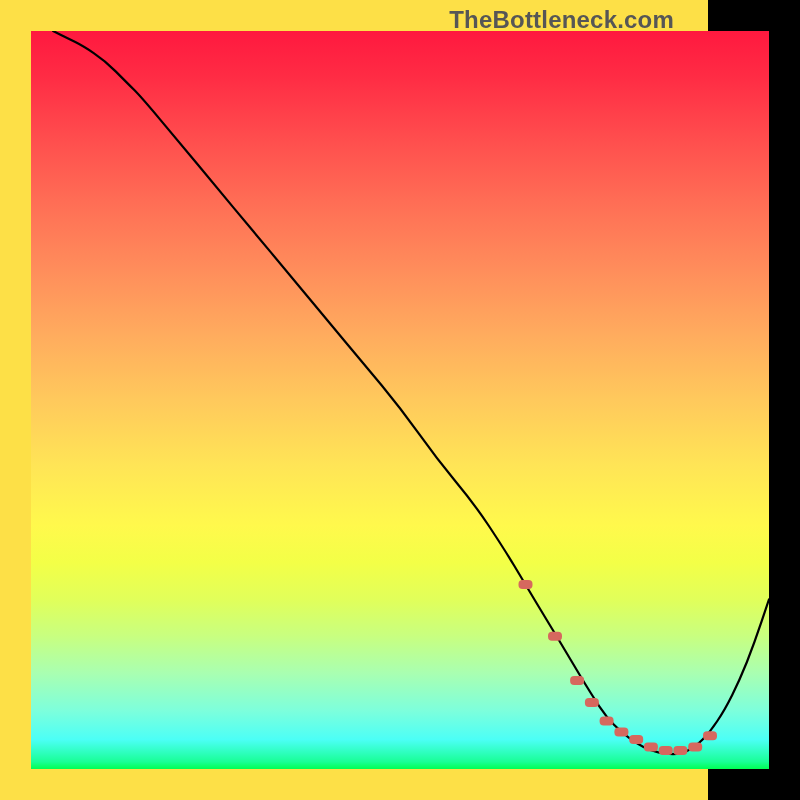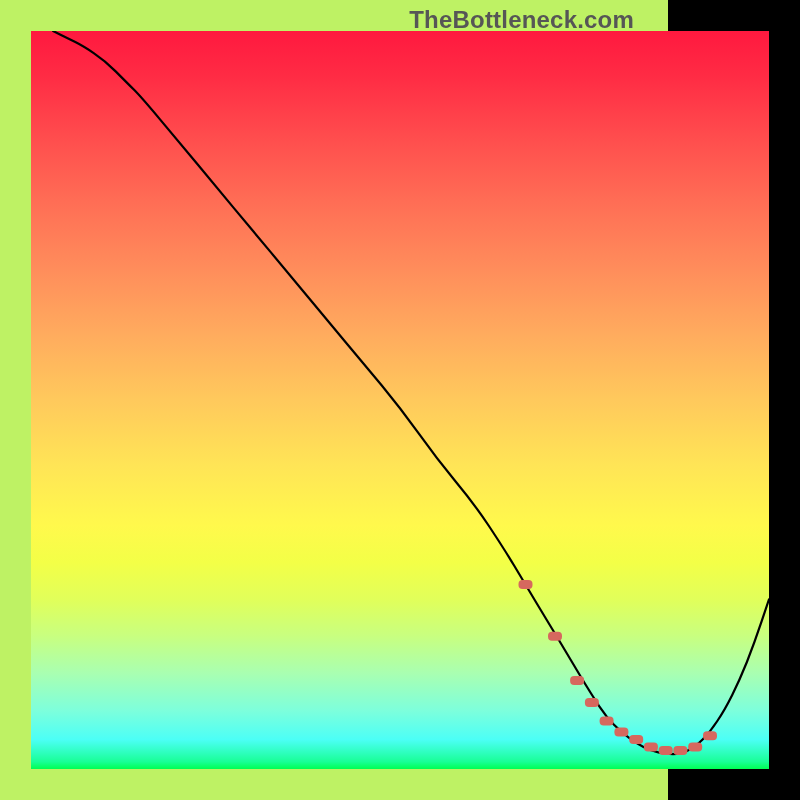--- a/index.html
+++ b/index.html
@@ -9,21 +9,22 @@
     height: 800px;
     background: #000;
     overflow: hidden;
   }
   .frame {
     position: absolute;
     left: 0;
     top: 0;
     width: 668px;
     height: 800px;
-    background: #bef264;
+    background: #fde047;
+    padding-left: 40px;
   }
   .plot {
     position: absolute;
     left: 31px;
     top: 31px;
     width: 738px;
     height: 738px;
     
     background: linear-gradient(
       to bottom,

